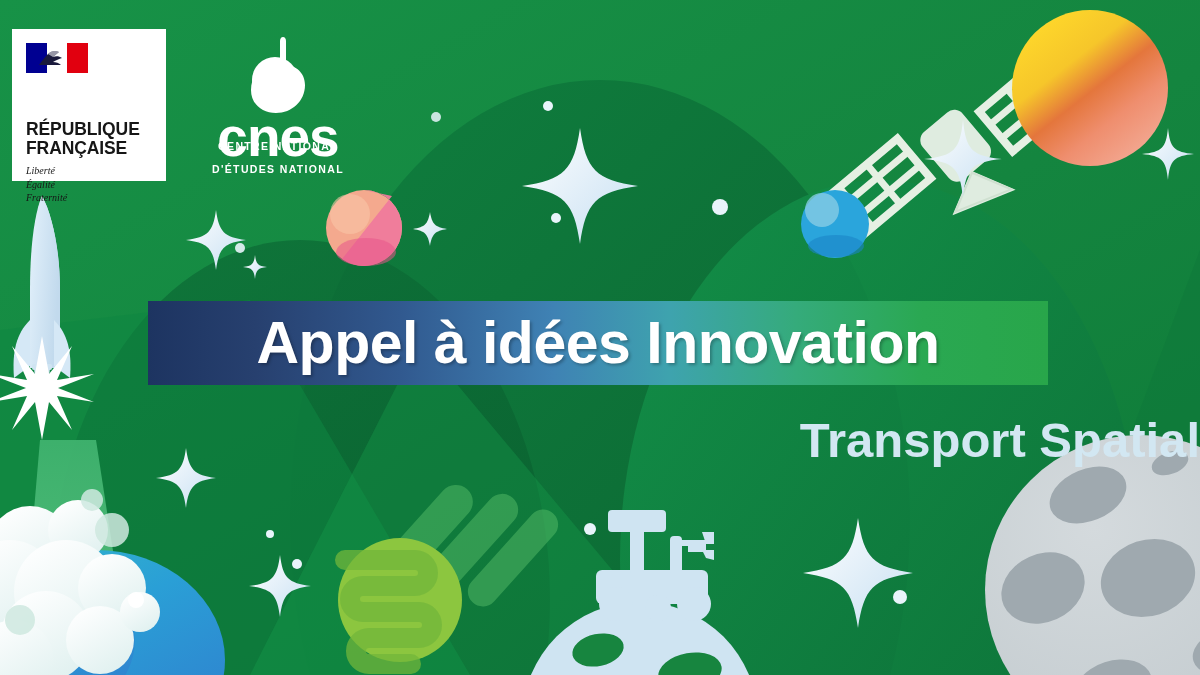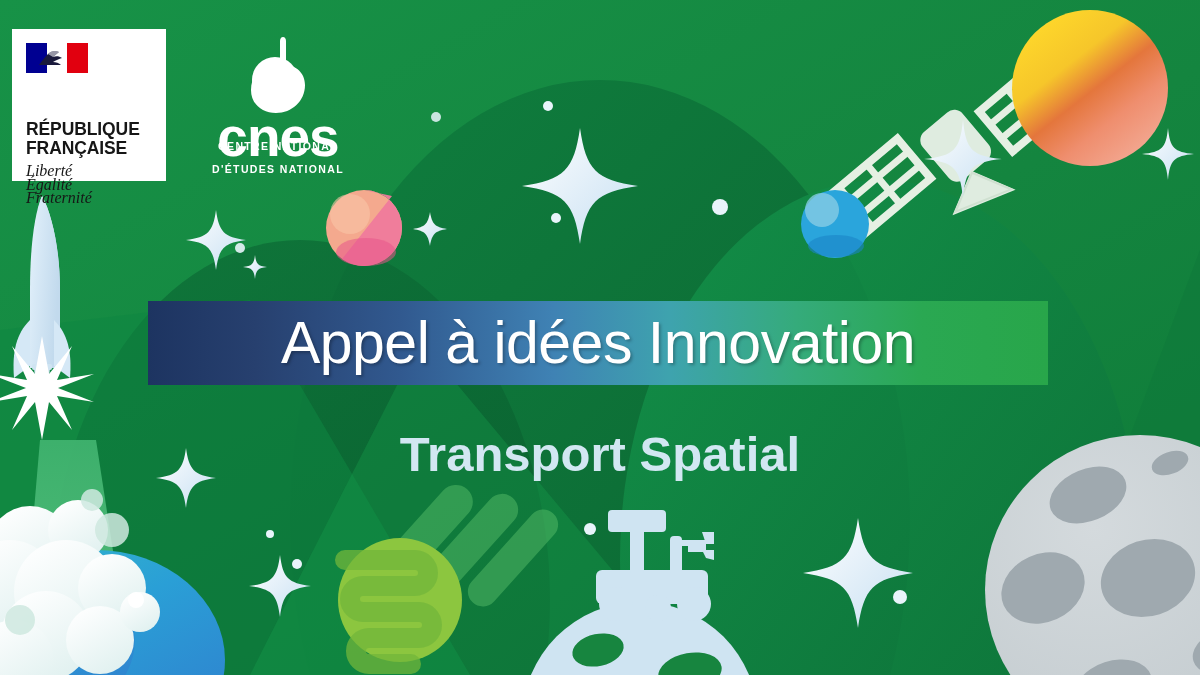--- a/index.html
+++ b/index.html
@@ -64,21 +64,21 @@
     line-height: 18.5px;
     letter-spacing: -0.1px;
     white-space: pre-line;
     margin-top: 47px;
   }
   .rf-motto {
     margin-top: 7px;
     color: #161616;
     font-family: "Liberation Serif", serif;
     font-style: italic;
-    font-size: 16px;
+    font-size: 10px;
     line-height: 13.6px;
     white-space: pre-line;
   }
 
   
   .cnes-logo {
     position: absolute;
     left: 193px;
     top: 35px;
     width: 170px;
@@ -124,32 +124,32 @@
         #35ab7b 72%,
         #2aa852 86%,
         #28a64a 100%);
     display: flex;
     align-items: center;
     justify-content: center;
   }
   .title-text {
     color: #ffffff;
     font-size: 59px;
-    font-weight: normal;
+    font-weight: bold;
     letter-spacing: -0.5px;
     line-height: 60px;
     white-space: nowrap;
     text-shadow: 2px 2px 3px rgba(0,0,0,0.25);
   }
   .subtitle-text {
     position: absolute;
     left: 0;
-    top: 424px;
+    top: 410px;
     width: 1200px;
-    text-align: center;
+    text-align: right;
     color: #d2e7f2;
     font-size: 49px;
     font-weight: bold;
     letter-spacing: 0px;
     line-height: 60px;
     white-space: nowrap;
   }
 </style>
 </head>
 <body>

